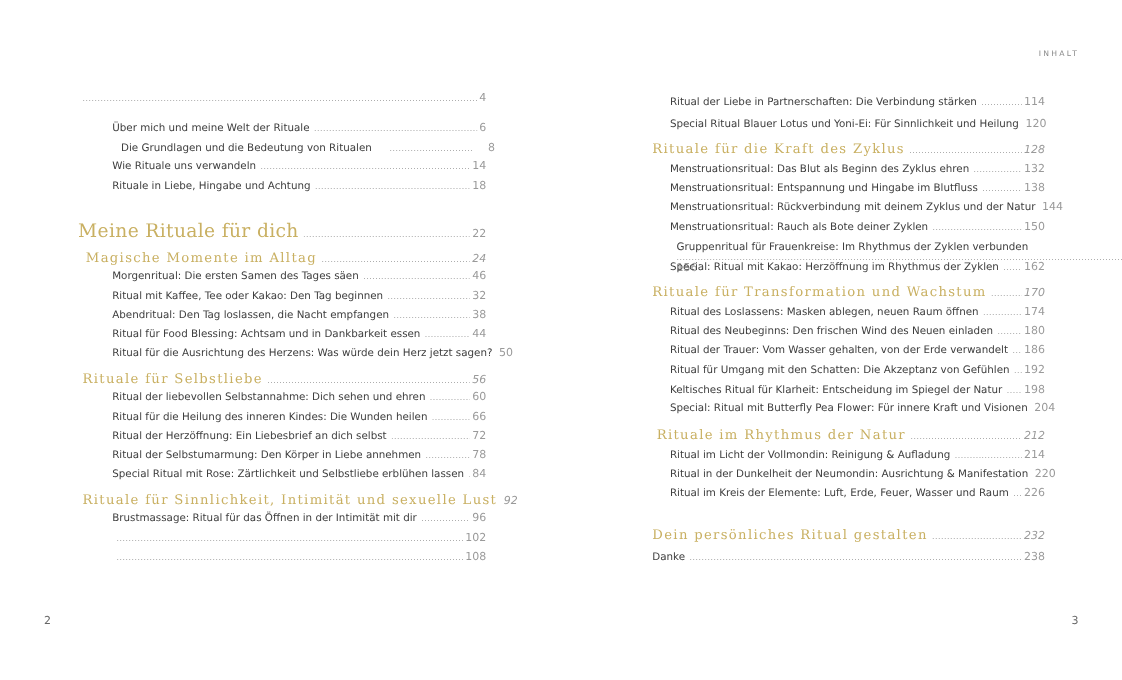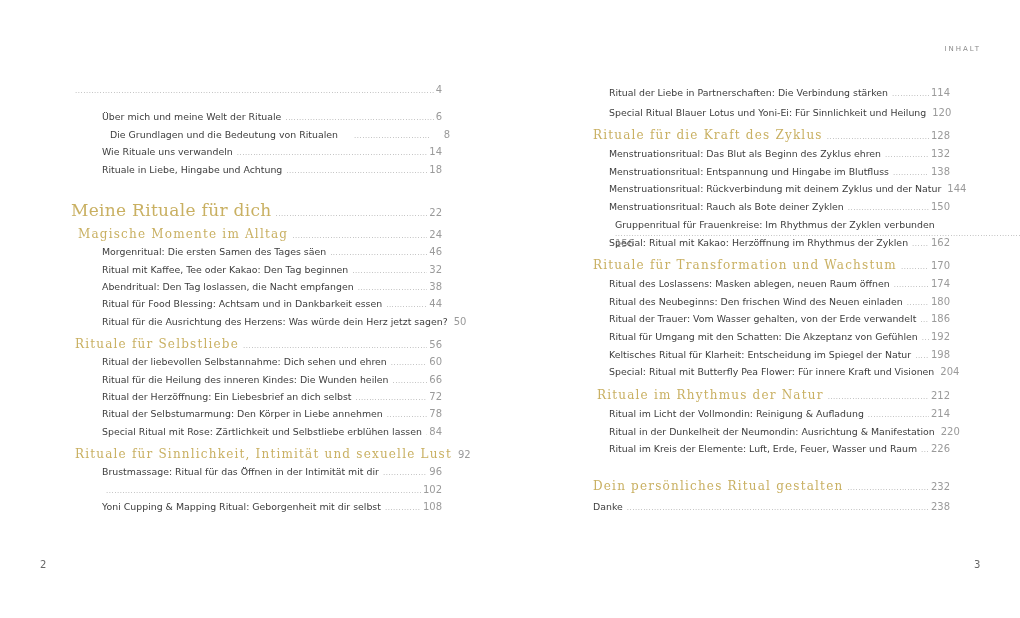--- a/index.html
+++ b/index.html
@@ -13,21 +13,21 @@
   .page-num { position:absolute; top:559px; font-size:10px; color:#666; }
   .row { position:absolute; display:flex; align-items:baseline; white-space:nowrap; }
   .row .t { flex:0 0 auto; }
   .row .dots { flex:1 1 auto; overflow:hidden; color:#9a9a9a; font-size:7px;
          margin:0 2px 0 4px; letter-spacing:0.5px; }
   .row .dots::before { content:"............................................................................................................................................................................................................................................................"; }
   .row .n { flex:0 0 auto; color:#9a9a9a; }
   .h1 .t { font-family:"DejaVu Serif", serif; color:#c9b062; font-size:17px; letter-spacing:0.3px; }
   .h1 .n { font-size:10px; }
   .h2 .t { font-family:"DejaVu Serif", serif; color:#c9b062; font-size:12px; letter-spacing:1.2px; }
-  .h2 .n { font-size:10px; }
+  .h2 .n { font-size:10px;font-style:italic; }
   .it .t { font-size:9.4px; color:#3d3d3d; }
   .it .n { font-size:10px; }
 </style>
 </head>
 <body>
 
 <div class="page" id="left">
 
   <div class="row h1" style="top:84px;left:71px;width:371px;">
       <span class="dots"></span>
@@ -129,21 +129,20 @@
   <div class="row it" style="top:466px;left:102px;width:340px;">
       <span class="t">Brustmassage: Ritual für das Öffnen in der Intimität mit dir</span>
       <span class="dots"></span>
       <span class="n">96</span>
     </div>
   <div class="row it" style="top:484px;left:102px;width:340px;">
       <span class="dots"></span>
       <span class="n">102</span>
     </div>
   <div class="row it" style="top:501px;left:102px;width:340px;">
-      <span class="t">Yoni Cupping &amp; Mapping Ritual: Geborgenheit mit dir selbst</span>
       <span class="dots"></span>
       <span class="n">108</span>
     </div>
 
   <div class="page-num" style="left:40px;">2</div>
 </div>
 
 <div class="page" id="right">
   <div class="header-label">INHALT</div>
 

